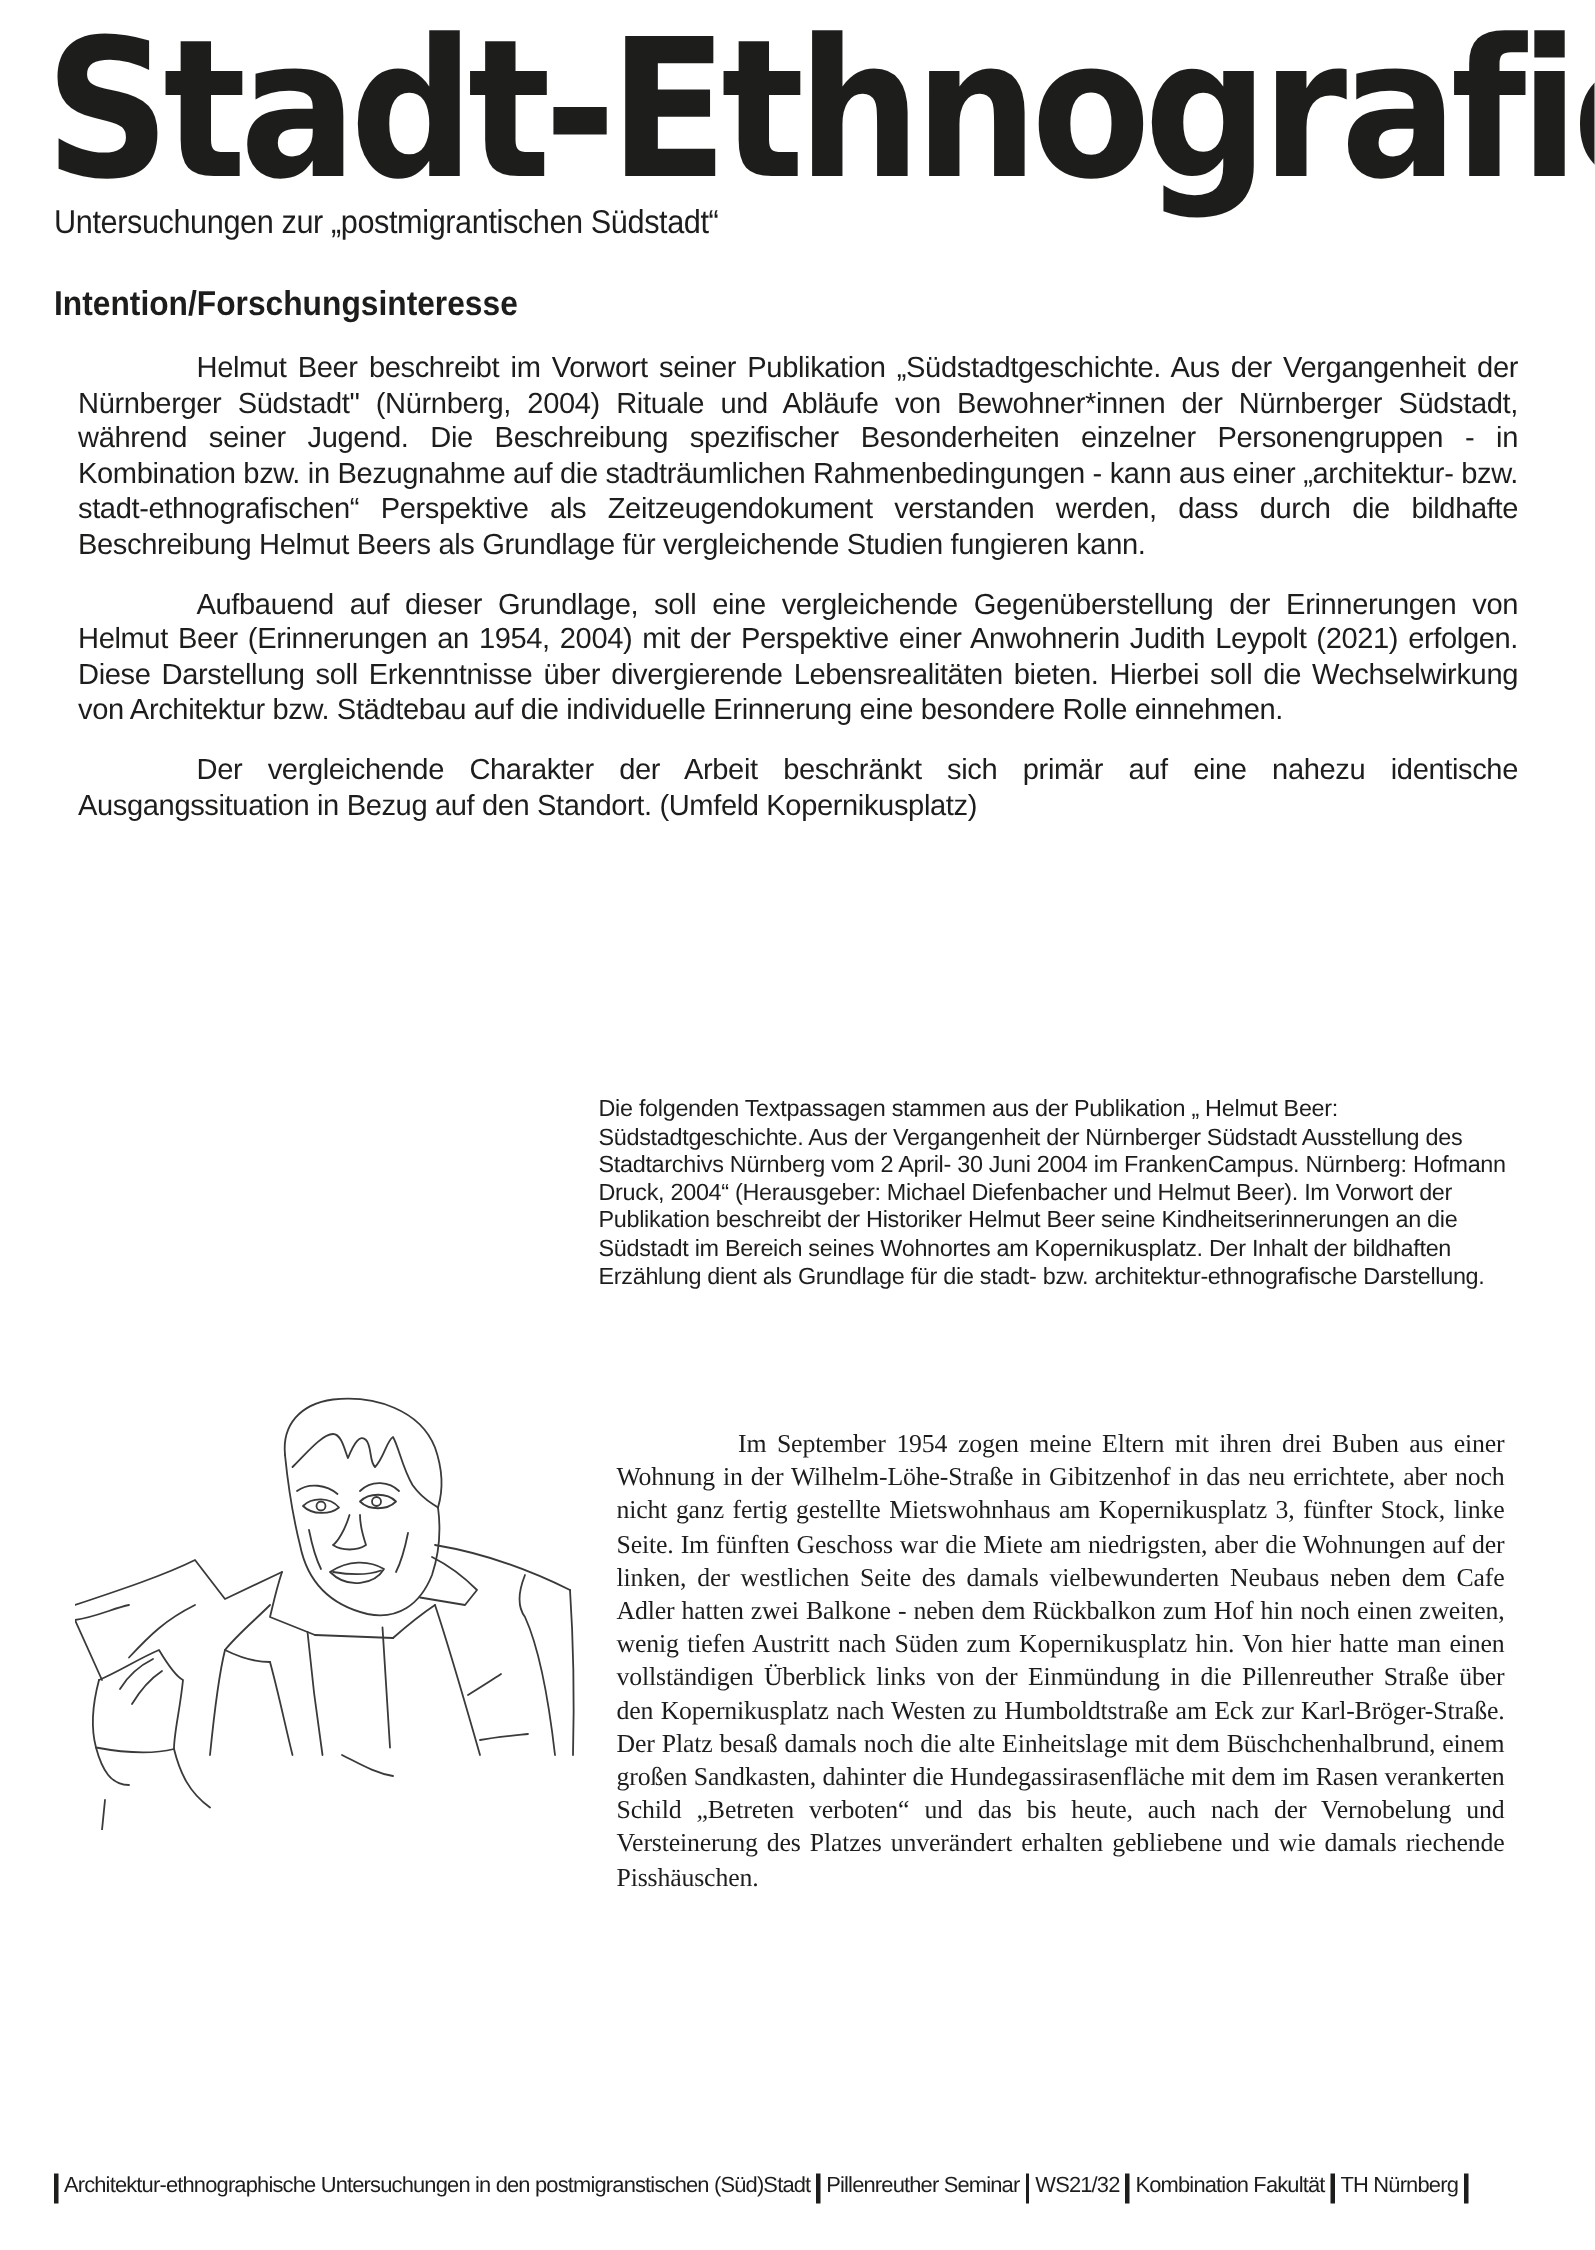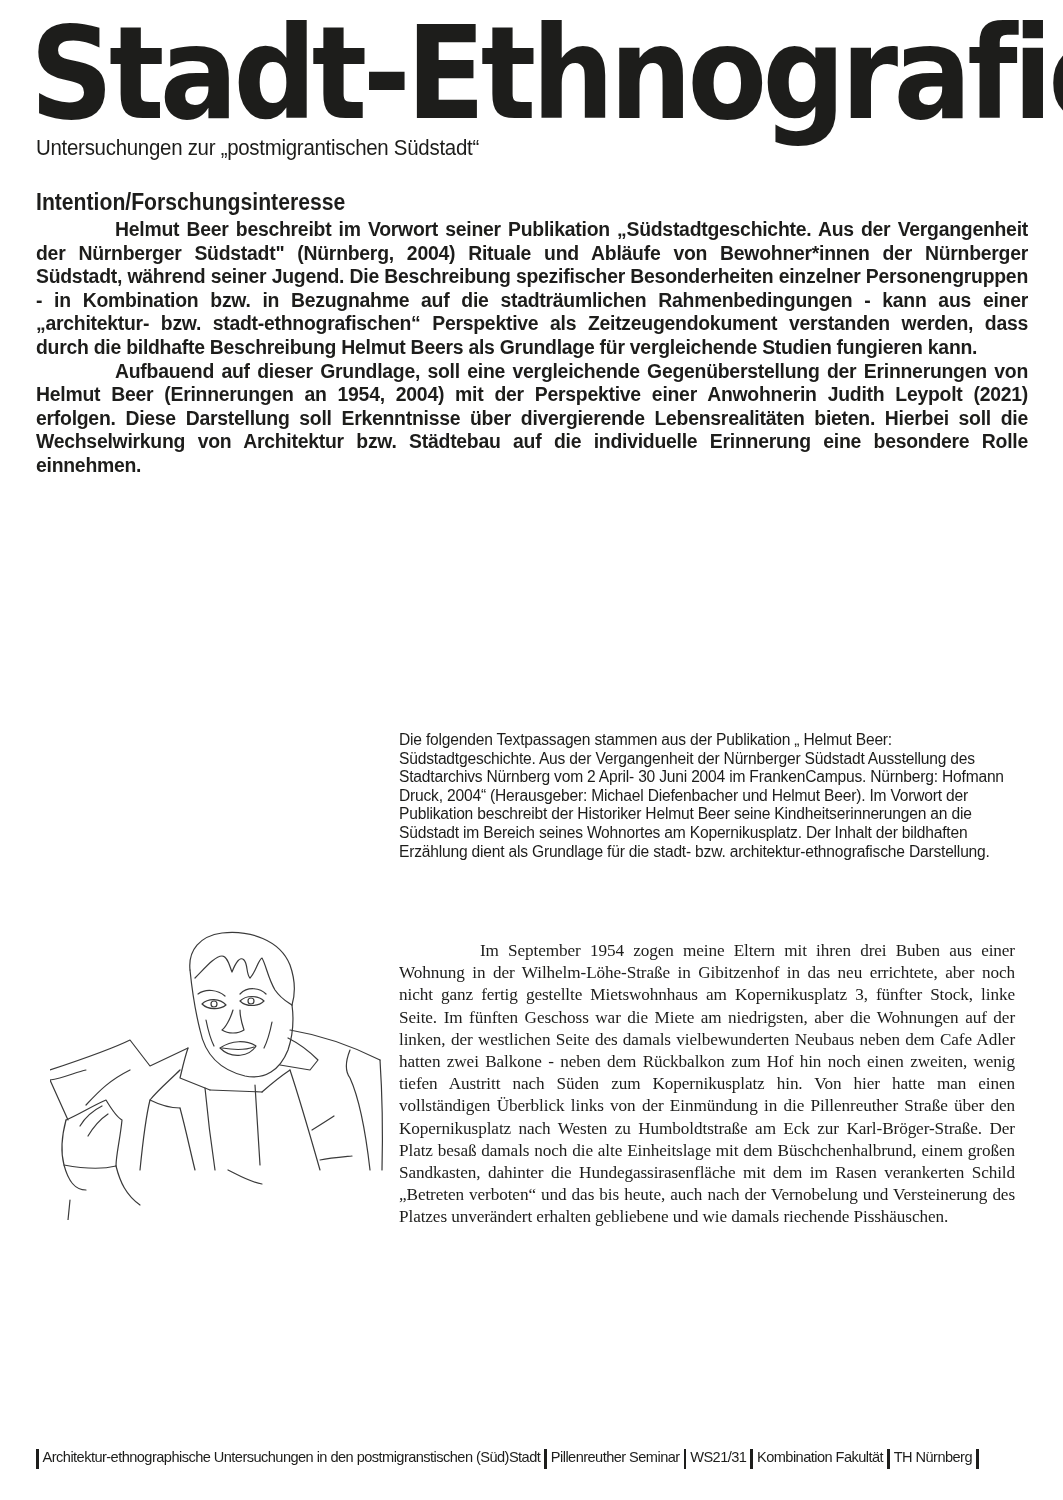--- a/index.html
+++ b/index.html
@@ -24,52 +24,53 @@
   .section-heading {
     position: absolute; left: 36px; top: 187px;
     font-weight: bold; font-size: 23px; line-height: 30px;
     white-space: nowrap; transform: scaleX(0.92); transform-origin: left top;
   }
   .intro {
     position: absolute; left: 36px; top: 218px; width: 992px;
     font-size: 19.4px; line-height: 23.6px; text-align: justify;
     letter-spacing: -0.25px;
   }
-  .intro p { margin: 0; text-indent: 79px; font-weight: bold; }
+  .intro p { margin: 16px; text-indent: 79px; }
   .source-note {
     position: absolute; left: 399px; top: 731px; width: 620px;
     font-weight: normal; font-size: 15.6px; line-height: 18.6px;
     letter-spacing: -0.2px; text-align: left;
   }
   .quote {
     position: absolute; left: 399px; top: 940px; width: 616px;
     font-family: "Liberation Serif", "DejaVu Serif", serif;
     font-size: 17.2px; line-height: 22.2px; text-align: justify;
     letter-spacing: -0.1px;
   }
-  .quote p { margin: 0; text-indent: 81px; }
+  .quote p { margin: 12px; text-indent: 81px; }
   .illustration { position: absolute; left: 50px; top: 920px; width: 340px; height: 300px; }
   .footer {
     position: absolute; left: 36px; top: 1449px; height: 22px;
     display: flex; align-items: flex-start; white-space: nowrap;
     font-size: 14.6px; letter-spacing: -0.55px;
   }
   .footer .bar { display: inline-block; width: 2.6px; height: 20px; background: #1d1d1b; margin: 0 4px; }
   .footer .bar.first { margin-left: 0; }
 </style>
 </head>
 <body>
 
 <div class="title">Stadt-Ethnografie</div>
 <div class="subtitle">Untersuchungen zur „postmigrantischen Südstadt“</div>
 
 <div class="section-heading">Intention/Forschungsinteresse</div>
 <div class="intro">
   <p>Helmut Beer beschreibt im Vorwort seiner Publikation „Südstadtgeschichte. Aus der Vergangenheit der Nürnberger Südstadt" (Nürnberg, 2004) Rituale und Abläufe von Bewohner*innen der Nürnberger Südstadt, während seiner Jugend. Die Beschreibung spezifischer Besonderheiten einzelner Personengruppen - in Kombination bzw. in Bezugnahme auf die stadträumlichen Rahmenbedingungen - kann aus einer „architektur- bzw. stadt-ethnografischen“ Perspektive als Zeitzeugendokument verstanden werden, dass durch die bildhafte Beschreibung Helmut Beers als Grundlage für vergleichende Studien fungieren kann.</p>
   <p>Aufbauend auf dieser Grundlage, soll eine vergleichende Gegenüberstellung der Erinnerungen von Helmut Beer (Erinnerungen an 1954, 2004) mit der Perspektive einer Anwohnerin Judith Leypolt (2021) erfolgen. Diese Darstellung soll Erkenntnisse über divergierende Lebensrealitäten bieten. Hierbei soll die Wechselwirkung von Architektur bzw. Städtebau auf die individuelle Erinnerung eine besondere Rolle einnehmen.</p>
+  <p>Der vergleichende Charakter der Arbeit beschränkt sich primär auf eine nahezu identische Ausgangssituation in Bezug auf den Standort. (Umfeld Kopernikusplatz)</p>
 </div>
 
 <div class="source-note">Die folgenden Textpassagen stammen aus der Publikation „ Helmut Beer: Südstadtgeschichte. Aus der Vergangenheit der Nürnberger Südstadt Ausstellung des Stadtarchivs Nürnberg vom 2 April- 30 Juni 2004 im FrankenCampus. Nürnberg: Hofmann Druck, 2004“ (Herausgeber: Michael Diefenbacher und Helmut Beer). Im Vorwort der Publikation beschreibt der Historiker Helmut Beer seine Kindheitserinnerungen an die Südstadt im Bereich seines Wohnortes am Kopernikusplatz. Der Inhalt der bildhaften Erzählung dient als Grundlage für die stadt- bzw. architektur-ethnografische Darstellung.</div>
 
 <div class="quote">
   <p>Im September 1954 zogen meine Eltern mit ihren drei Buben aus einer Wohnung in der Wilhelm-Löhe-Straße in Gibitzenhof in das neu errichtete, aber noch nicht ganz fertig gestellte Mietswohnhaus am Kopernikusplatz 3, fünfter Stock, linke Seite. Im fünften Geschoss  war die Miete am niedrigsten, aber die Wohnungen auf der linken, der westlichen Seite des damals vielbewunderten Neubaus neben dem Cafe Adler hatten zwei Balkone - neben dem Rückbalkon zum Hof hin noch einen zweiten, wenig tiefen Austritt nach Süden zum Kopernikusplatz hin. Von hier hatte man einen vollständigen Überblick links von der Einmündung in die Pillenreuther Straße über den Kopernikusplatz nach Westen zu Humboldtstraße am Eck zur Karl-Bröger-Straße. Der Platz  besaß  damals noch die alte Einheitslage mit dem Büschchenhalbrund, einem großen Sandkasten, dahinter die Hundegassirasenfläche mit dem im Rasen verankerten Schild „Betreten verboten“ und das bis heute, auch nach der Vernobelung und Versteinerung des Platzes unverändert erhalten gebliebene und wie damals riechende Pisshäuschen.</p>
 </div>
 
 <div class="illustration">
   <svg width="340" height="300" viewBox="0 0 340 300" fill="none" stroke="#3a3a3a" stroke-width="1.2" stroke-linecap="round" stroke-linejoin="round">
@@ -128,19 +129,19 @@
     <path d="M20 280 L18 300"></path>
   </svg>
 </div>
 
 <div class="footer">
   <span class="bar first"></span>
   <span>Architektur-ethnographische Untersuchungen in den postmigranstischen (Süd)Stadt</span>
   <span class="bar"></span>
   <span>Pillenreuther Seminar</span>
   <span class="bar"></span>
-  <span>WS21/31</span>
+  <span>WS21/32</span>
   <span class="bar"></span>
   <span>Kombination Fakultät</span>
   <span class="bar"></span>
   <span>TH Nürnberg</span>
   <span class="bar"></span>
 </div>
 
 </body></html>

